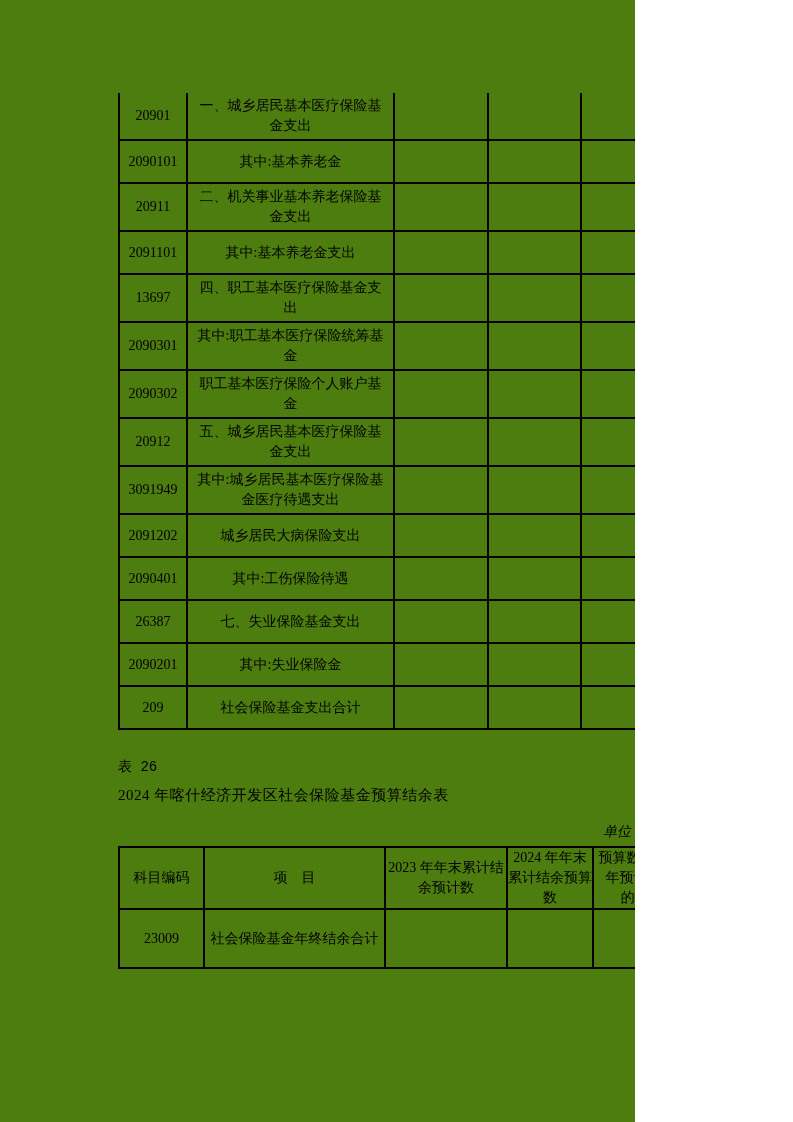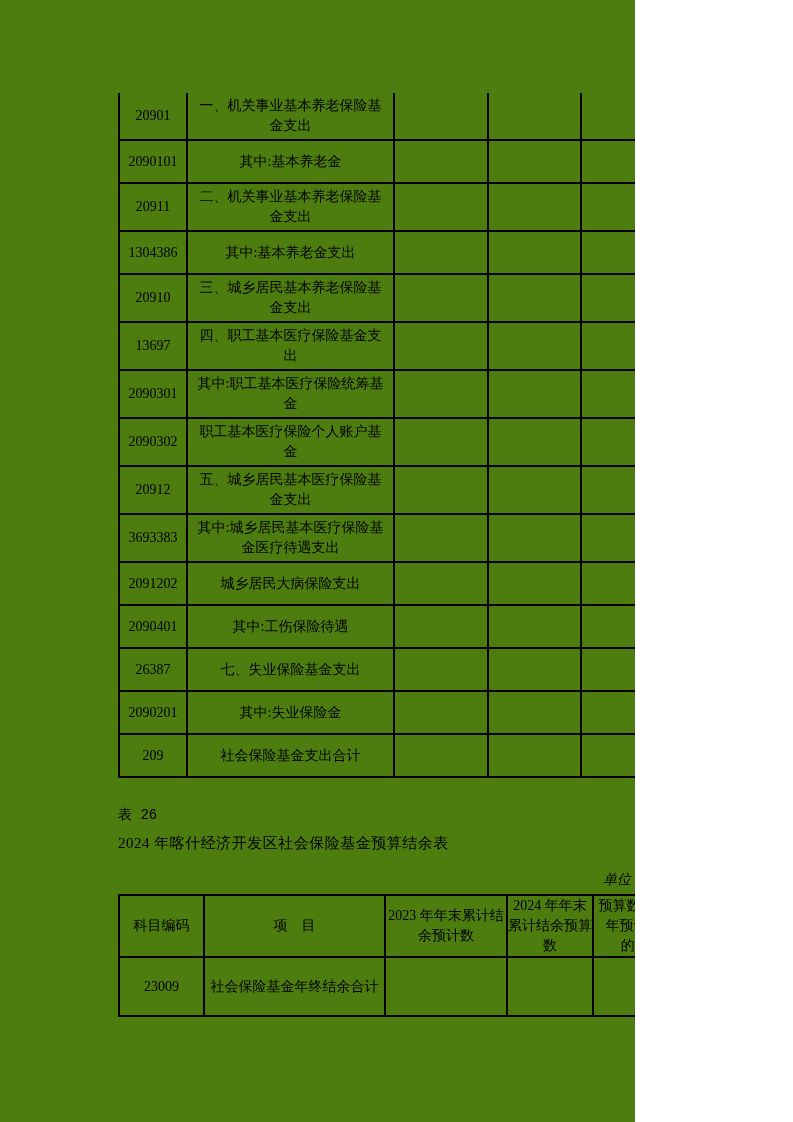--- a/index.html
+++ b/index.html
@@ -72,49 +72,42 @@
       <colgroup>
         <col style="width:68px">
         <col style="width:207px">
         <col style="width:94px">
         <col style="width:93px">
         <col style="width:93px">
       </colgroup>
       <tbody id="t1-body">
           <tr>
             <td class="code-cell">20901</td>
-            <td class="item-cell">一、机关事业基本养老保险基金支出</td>
+            <td class="item-cell">一、城乡居民基本医疗保险基金支出</td>
             <td class="value-cell"></td>
             <td class="value-cell"></td>
             <td class="value-cell"></td>
           </tr>
           <tr>
             <td class="code-cell">2090101</td>
             <td class="item-cell">其中:基本养老金</td>
             <td class="value-cell"></td>
             <td class="value-cell"></td>
             <td class="value-cell"></td>
           </tr>
           <tr>
             <td class="code-cell">20911</td>
             <td class="item-cell">二、机关事业基本养老保险基金支出</td>
             <td class="value-cell"></td>
             <td class="value-cell"></td>
             <td class="value-cell"></td>
           </tr>
           <tr>
-            <td class="code-cell">1304386</td>
+            <td class="code-cell">2091101</td>
             <td class="item-cell">其中:基本养老金支出</td>
-            <td class="value-cell"></td>
-            <td class="value-cell"></td>
-            <td class="value-cell"></td>
-          </tr>
-          <tr>
-            <td class="code-cell">20910</td>
-            <td class="item-cell">三、城乡居民基本养老保险基金支出</td>
             <td class="value-cell"></td>
             <td class="value-cell"></td>
             <td class="value-cell"></td>
           </tr>
           <tr>
             <td class="code-cell">13697</td>
             <td class="item-cell">四、职工基本医疗保险基金支出</td>
             <td class="value-cell"></td>
             <td class="value-cell"></td>
             <td class="value-cell"></td>
@@ -134,21 +127,21 @@
             <td class="value-cell"></td>
           </tr>
           <tr>
             <td class="code-cell">20912</td>
             <td class="item-cell">五、城乡居民基本医疗保险基金支出</td>
             <td class="value-cell"></td>
             <td class="value-cell"></td>
             <td class="value-cell"></td>
           </tr>
           <tr>
-            <td class="code-cell">3693383</td>
+            <td class="code-cell">3091949</td>
             <td class="item-cell">其中:城乡居民基本医疗保险基金医疗待遇支出</td>
             <td class="value-cell"></td>
             <td class="value-cell"></td>
             <td class="value-cell"></td>
           </tr>
           <tr>
             <td class="code-cell">2091202</td>
             <td class="item-cell">城乡居民大病保险支出</td>
             <td class="value-cell"></td>
             <td class="value-cell"></td>

